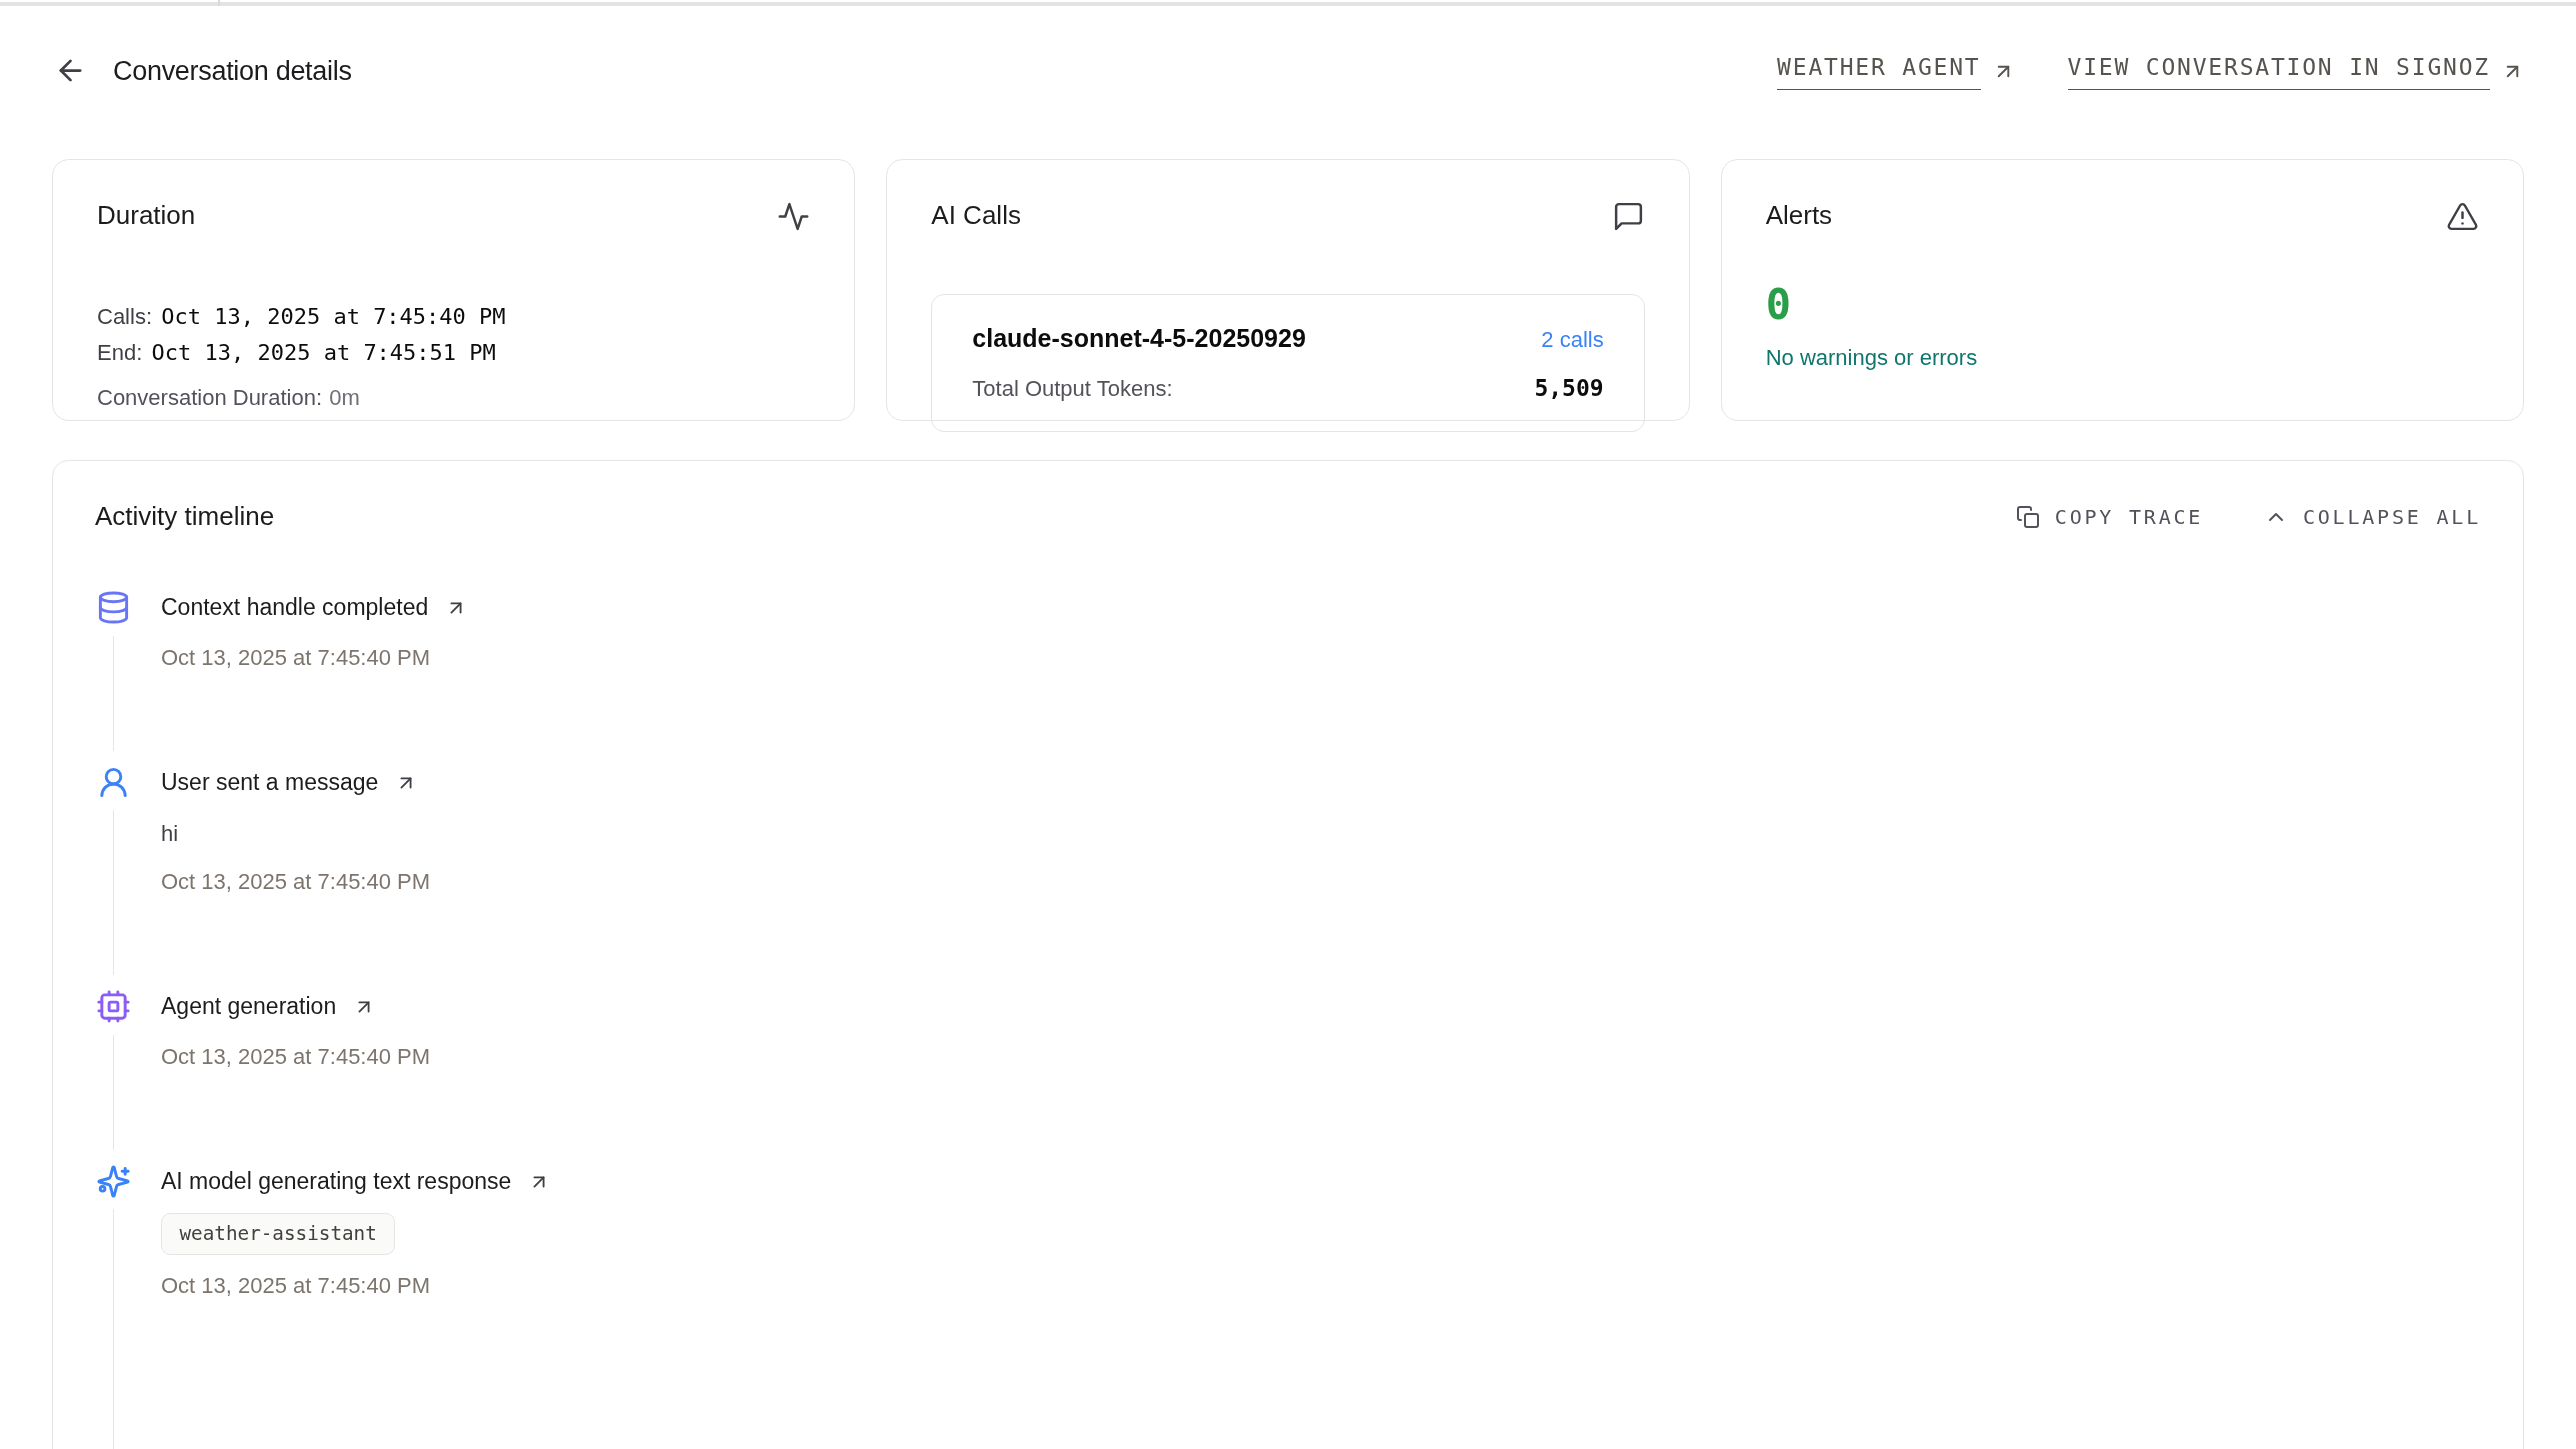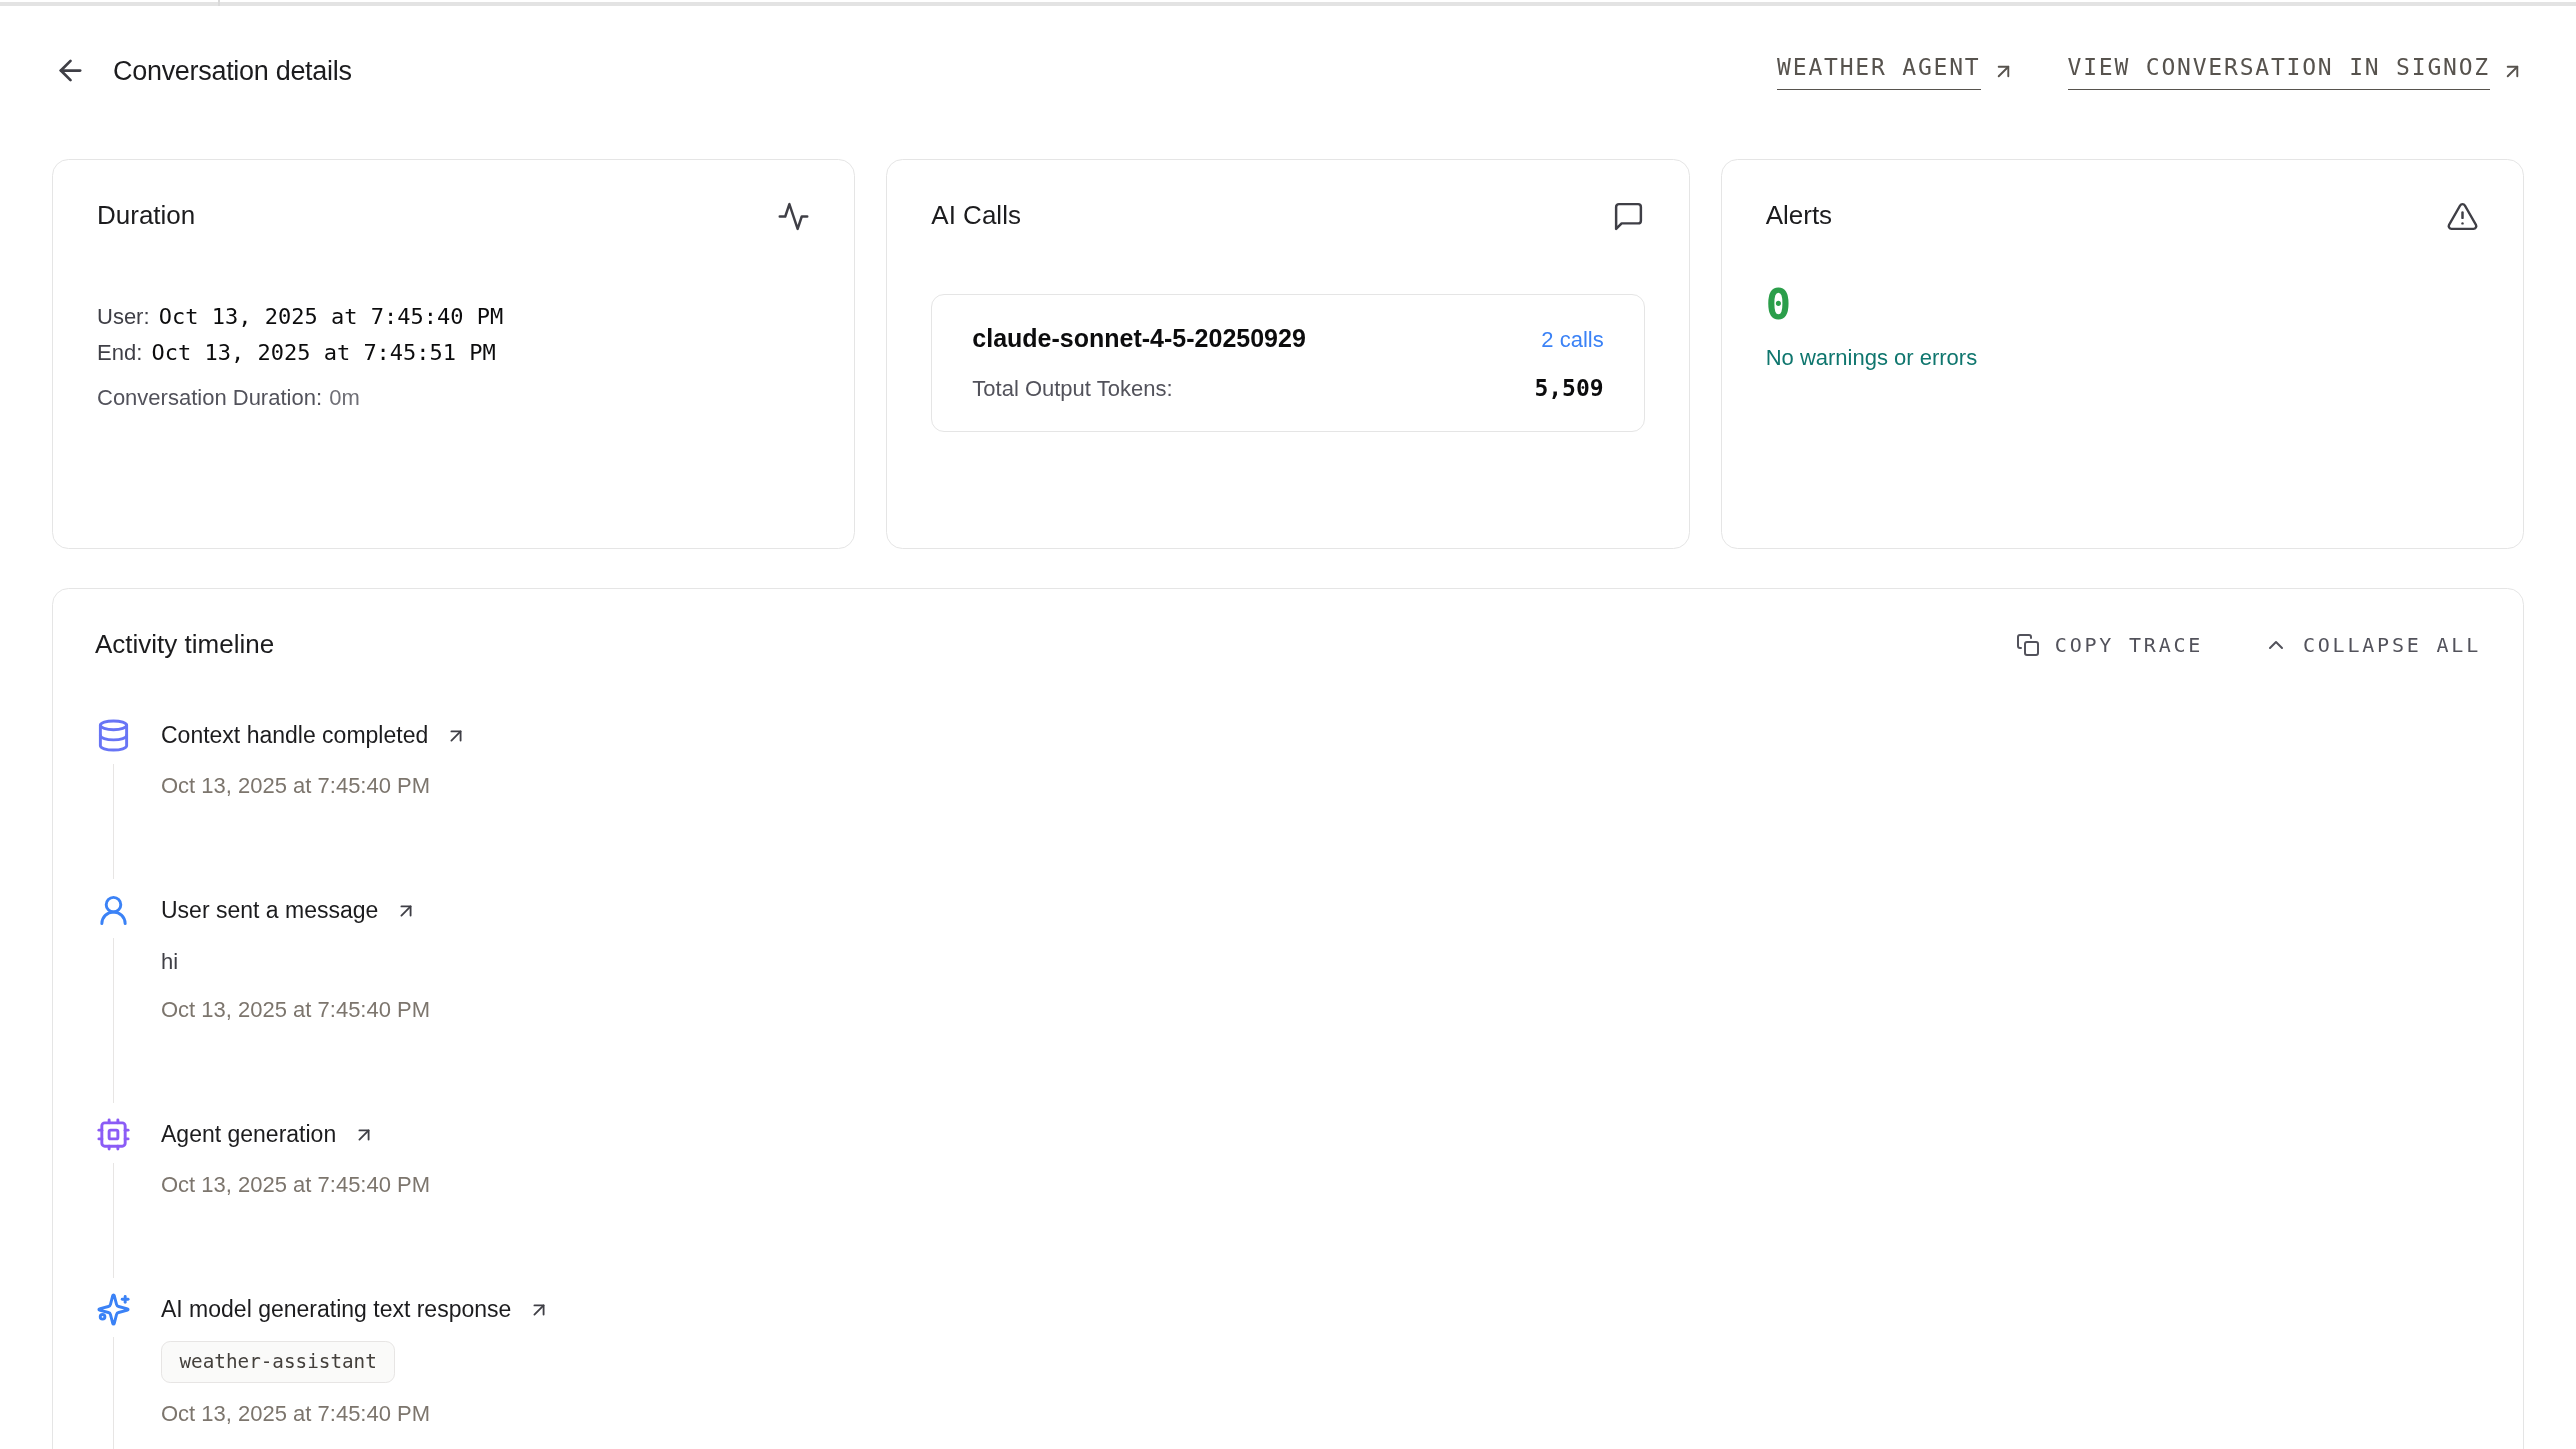--- a/index.html
+++ b/index.html
@@ -18,21 +18,21 @@
   .back-btn svg { width:33px; height:33px; }
   .page-title { font-size:27px; font-weight:500; letter-spacing:-0.3px; margin-left:24px; color:#1c1c1e; }
   .header-links { margin-left:auto; display:flex; align-items:center; gap:53px; }
   .hlink { display:flex; align-items:center; gap:11px; text-decoration:none; color:#57534e; cursor:pointer; }
   .hlink .hlink-label { font-family:"DejaVu Sans Mono", monospace; font-size:23px; letter-spacing:1.8px;
     padding-bottom:9px; border-bottom:1.8px solid #57534e; }
   .hlink svg { width:23px; height:23px; }
 
   
   .cards-row { display:flex; gap:31px; margin-top:59px; }
-  .card { flex:1; height:390px; border:1.8px solid #e5e5e5; border-radius:16.5px; padding:40px 44px; background:#fff; }
+  .card { flex:1; height:262px; border:1.8px solid #e5e5e5; border-radius:16.5px; padding:40px 44px; background:#fff; }
   .card-head { display:flex; justify-content:space-between; align-items:flex-start; }
   .card-title { font-size:26px; font-weight:500; color:#1c1c1e; }
   .card-head-icon { color:#3f3f46; }
   .card-head-icon svg { width:33px; height:33px; }
 
   .duration-body { margin-top:66px; }
   .kv-row { font-size:22px; line-height:36px; color:#3f3f46; }
   .kv-row .kv-value { font-family:"DejaVu Sans Mono", monospace; font-size:22px; font-weight:500; color:#0c0c0d; margin-left:9.2px; }
   .kv-row.plain { margin-top:8.3px; color:#52525b; }
   .kv-row.plain .kv-plain-value { color:#6f6f76; margin-left:7.3px; }
@@ -125,21 +125,21 @@
       <div class="card-head">
         <div class="card-title">Duration</div>
         <span class="card-head-icon" style="display: inline-flex;">
             <svg viewBox="0 0 24 24" fill="none" stroke="currentColor" stroke-width="1.8" stroke-linecap="round" stroke-linejoin="round">
               <path d="M22 12h-4l-3 9L9 3l-3 9H2"></path>
             </svg>
           </span>
       </div>
       <div class="duration-body">
         <div class="kv-row">
-          <span>User:</span><span class="kv-value">Oct 13, 2025 at 7:45:40 PM</span>
+          <span>Calls:</span><span class="kv-value">Oct 13, 2025 at 7:45:40 PM</span>
         </div>
         <div class="kv-row">
           <span>End:</span><span class="kv-value">Oct 13, 2025 at 7:45:51 PM</span>
         </div>
         <div class="kv-row plain">
           <span>Conversation Duration:</span><span class="kv-plain-value">0m</span>
         </div>
       </div>
     </div>
 

